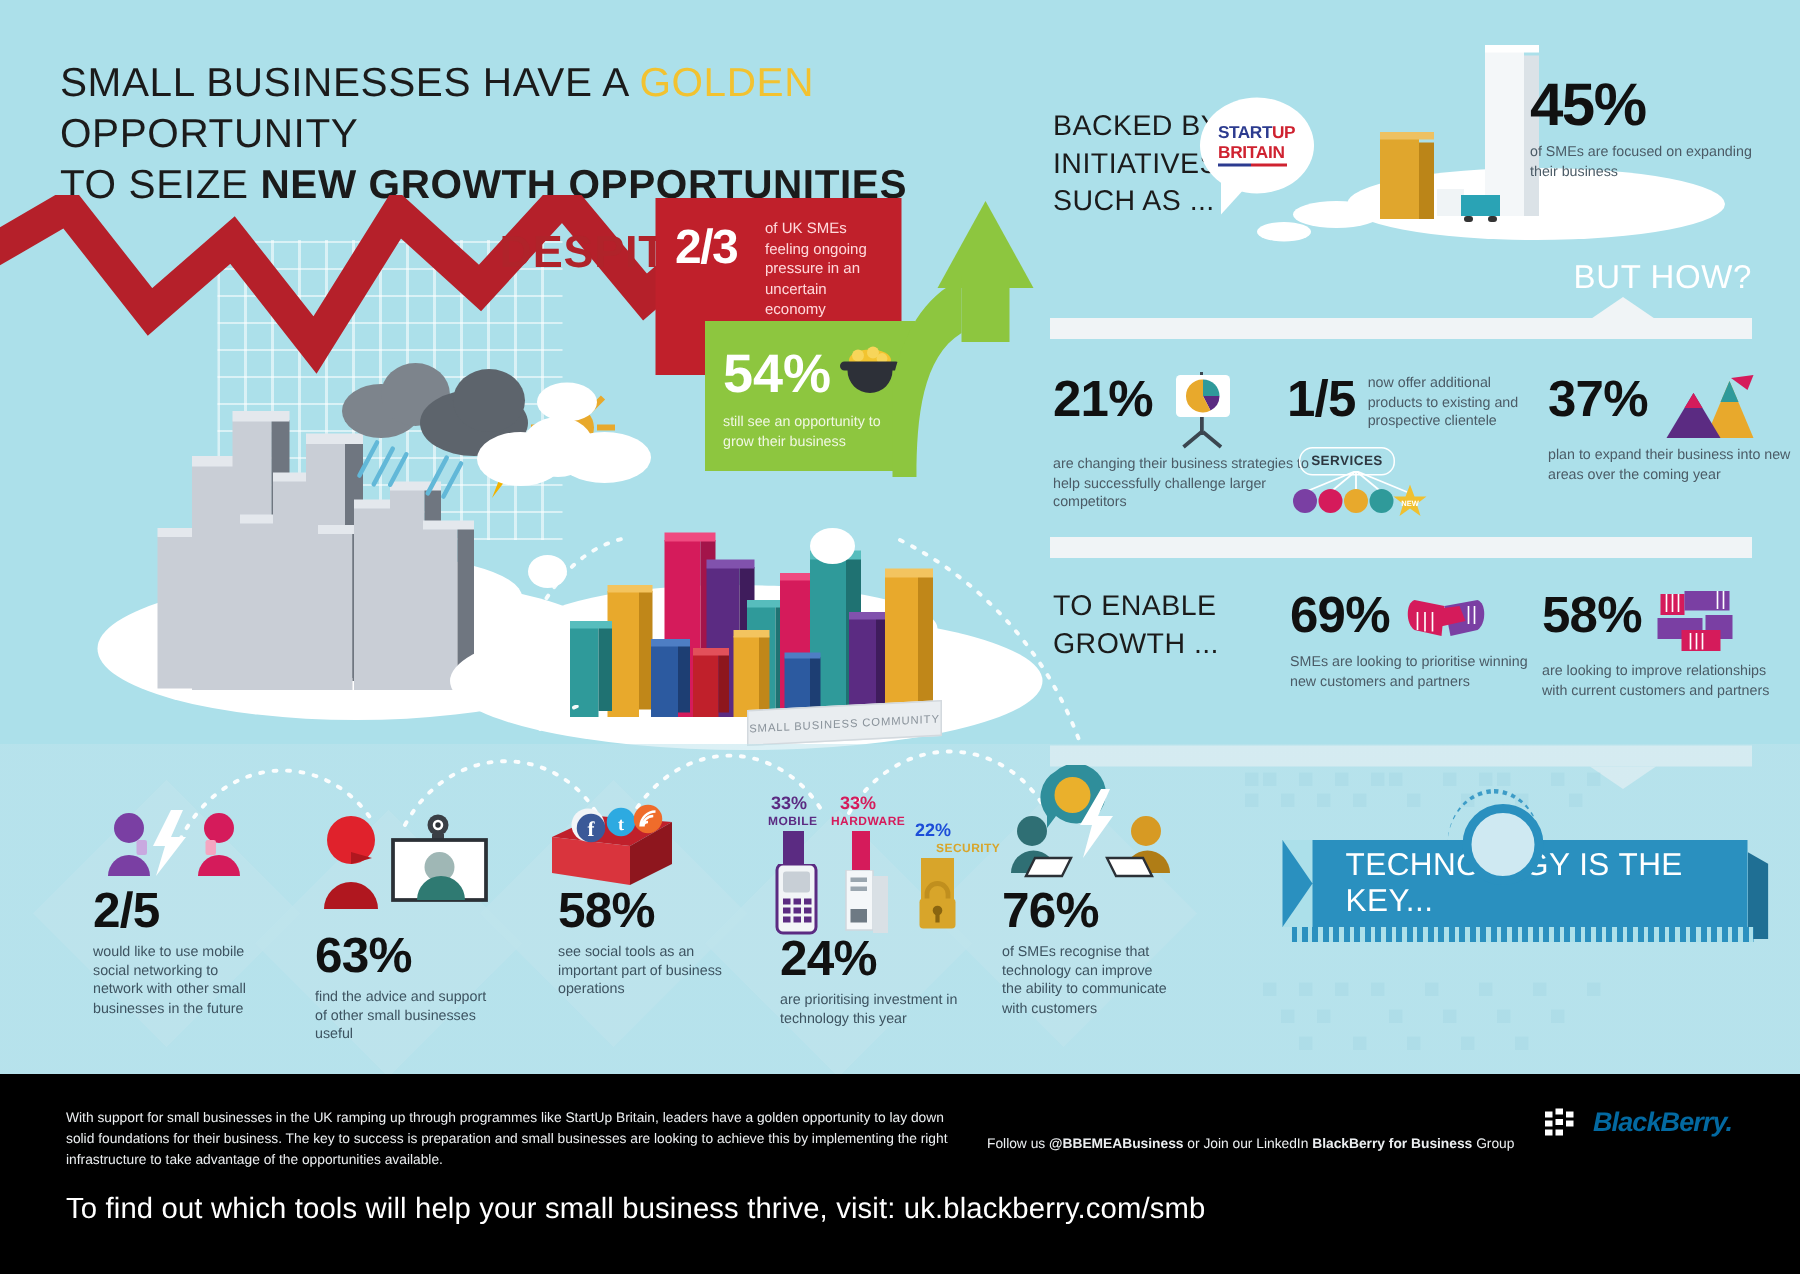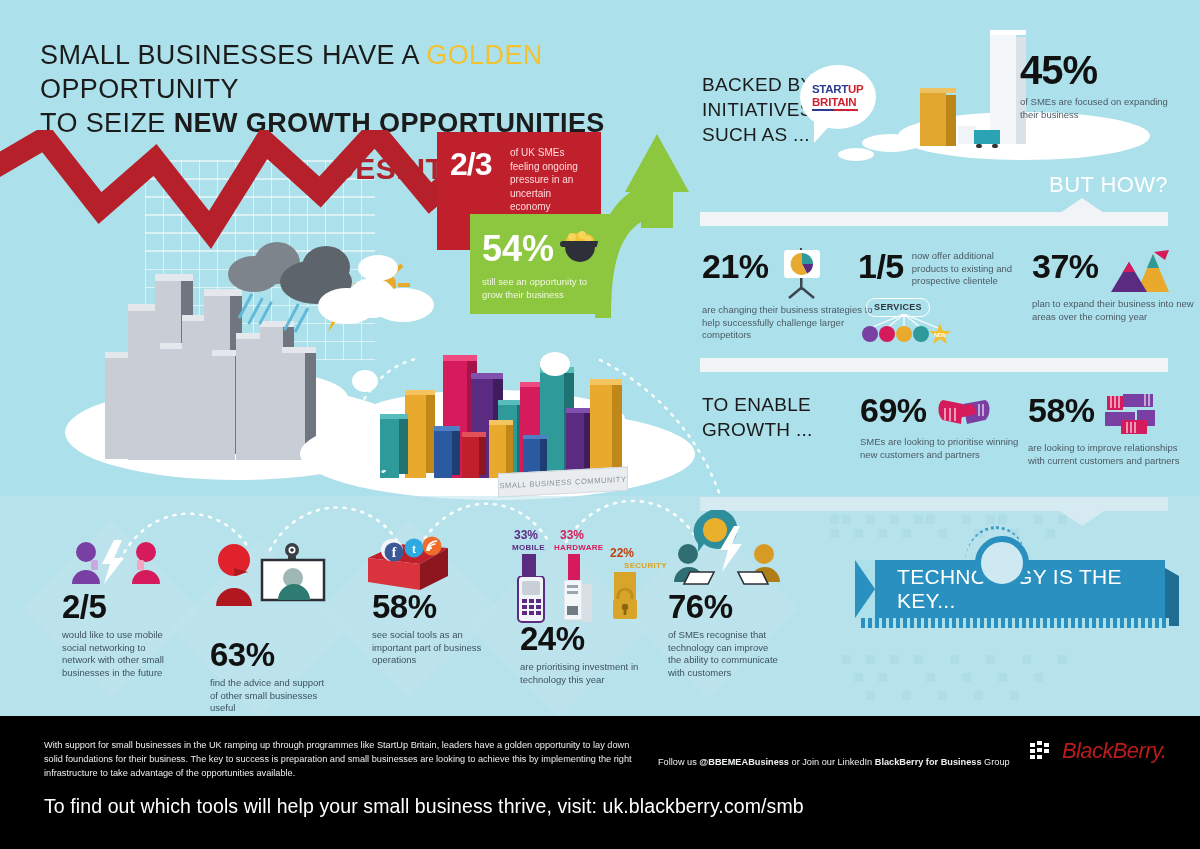--- a/index.html
+++ b/index.html
@@ -186,21 +186,21 @@
   .foot-cta{
     position:absolute;left:44px;top:79px;
     font-size:19.5px;color:#fff;letter-spacing:.1px;
   }
   .bb-logo{
     position:absolute;left:1030px;top:738px;display:flex;align-items:center;gap:6px;
   }
   .bb-logo .mark{width:26px;height:20px;position:relative;}
   .bb-logo .mark i{position:absolute;background:#fff;display:block;}
   .bb-logo .word{
-    color:#b91c1c;font-size:22px;font-style:italic;font-weight:normal;letter-spacing:-.6px;
+    color:#0369a1;font-size:18px;font-style:italic;font-weight:bold;letter-spacing:-.6px;
   }
 
   .dotpath{position:absolute;}
 </style>
 </head>
 <body>
 
 <div class="page">
 
   <div class="headline nosel">
@@ -605,21 +605,21 @@
       <circle cx="20" cy="12" r="10" fill="#7a3fa3"></circle>
       <path d="M6,44 a14,14 0 0 1 28,0 z" fill="#7a3fa3"></path>
       <rect x="25" y="20" width="7" height="10" rx="1.5" fill="#c9a9e0"></rect>
       <polygon points="48,0 36,24 44,24 38,44 58,18 48,18 56,0" fill="#fff"></polygon>
       <circle cx="80" cy="12" r="10" fill="#d51b5b"></circle>
       <path d="M66,44 a14,14 0 0 1 28,0 z" fill="#d51b5b"></path>
       <rect x="71" y="20" width="7" height="10" rx="1.5" fill="#f4a6c1"></rect>
     </svg>
   </div>
 
-  <div class="bstat nosel" style="left:210px;top:636px;">
+  <div class="bstat nosel" style="left:210px;top:618px;">
     <div class="n">63%</div>
     <div class="d">find the advice and support of other small businesses useful</div>
   </div>
   <div class="abs" style="left:212px;top:538px;width:120px;height:70px;">
     <svg width="120" height="70" viewBox="0 0 120 70" xmlns="http://www.w3.org/2000/svg">
       <circle cx="22" cy="22" r="16" fill="#e0222c"></circle>
       <path d="M22,30 l14,4 l-14,4 z" fill="#b0171f"></path>
       <path d="M4,68 a18,18 0 0 1 36,0 z" fill="#b0171f"></path>
       <circle cx="80" cy="12" r="7" fill="#3a3f45"></circle>
       <circle cx="80" cy="12" r="3.5" fill="#fff"></circle>
@@ -653,21 +653,21 @@
   <div class="bstat nosel" style="left:520px;top:620px;">
     <div class="n">24%</div>
     <div class="d" style="width:140px;">are prioritising investment in technology this year</div>
   </div>
 
   <div class="abs" style="left:510px;top:528px;width:140px;height:92px;">
     <div class="barlab" style="left:4px;top:0;color:#5b2b82;">33%</div>
     <div class="barsub" style="left:2px;top:15px;color:#5b2b82;">MOBILE</div>
     <div class="barlab" style="left:50px;top:0;color:#d51b5b;">33%</div>
     <div class="barsub" style="left:44px;top:15px;color:#d51b5b;">HARDWARE</div>
-    <div class="barlab" style="left:100px;top:18px;color:#c2410c;">22%</div>
+    <div class="barlab" style="left:100px;top:18px;color:#1d4ed8;">22%</div>
     <div class="barsub" style="left:102px;top:33px;color:#d8a52a;padding-left:12px;">SECURITY</div>
 
     <div class="bar" style="left:12px;top:26px;width:14px;height:40px;background:#5b2b82;"></div>
     <div class="bar" style="left:58px;top:26px;width:12px;height:44px;background:#d51b5b;"></div>
     <div class="bar" style="left:104px;top:44px;width:22px;height:42px;background:#d8a52a;"></div>
 
     <svg style="position:absolute;left:6px;top:48px;" width="32" height="48" viewBox="0 0 32 48" xmlns="http://www.w3.org/2000/svg">
       <rect x="2" y="0" width="26" height="46" rx="4" fill="#f2f5f7" stroke="#5b2b82" stroke-width="2"></rect>
       <rect x="6" y="5" width="18" height="14" rx="2" fill="#c8cfd6"></rect>
       <g fill="#5b2b82">

